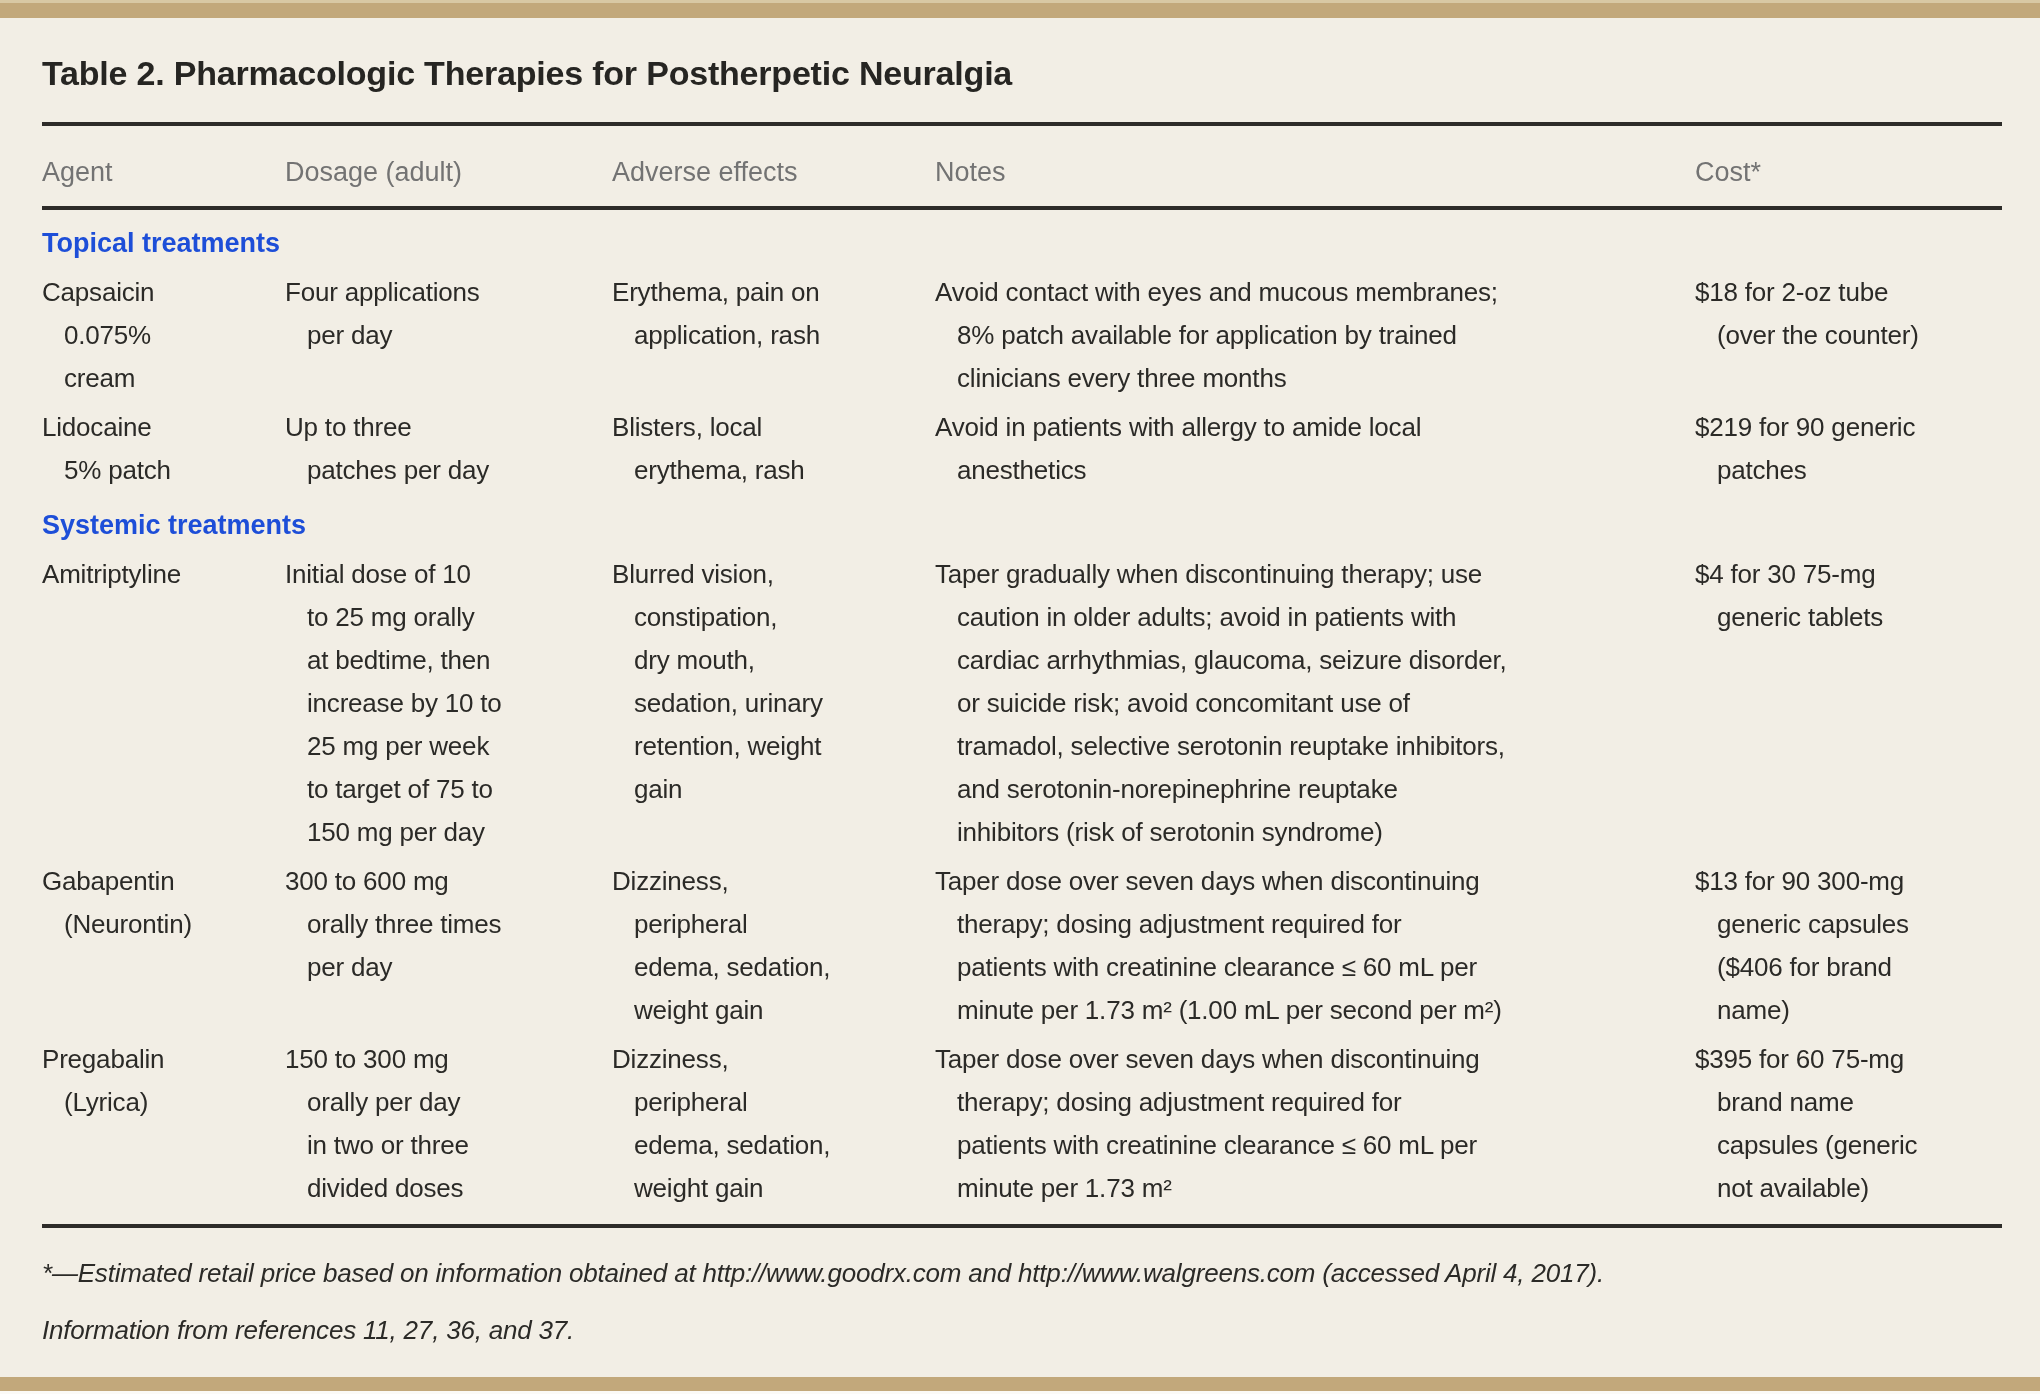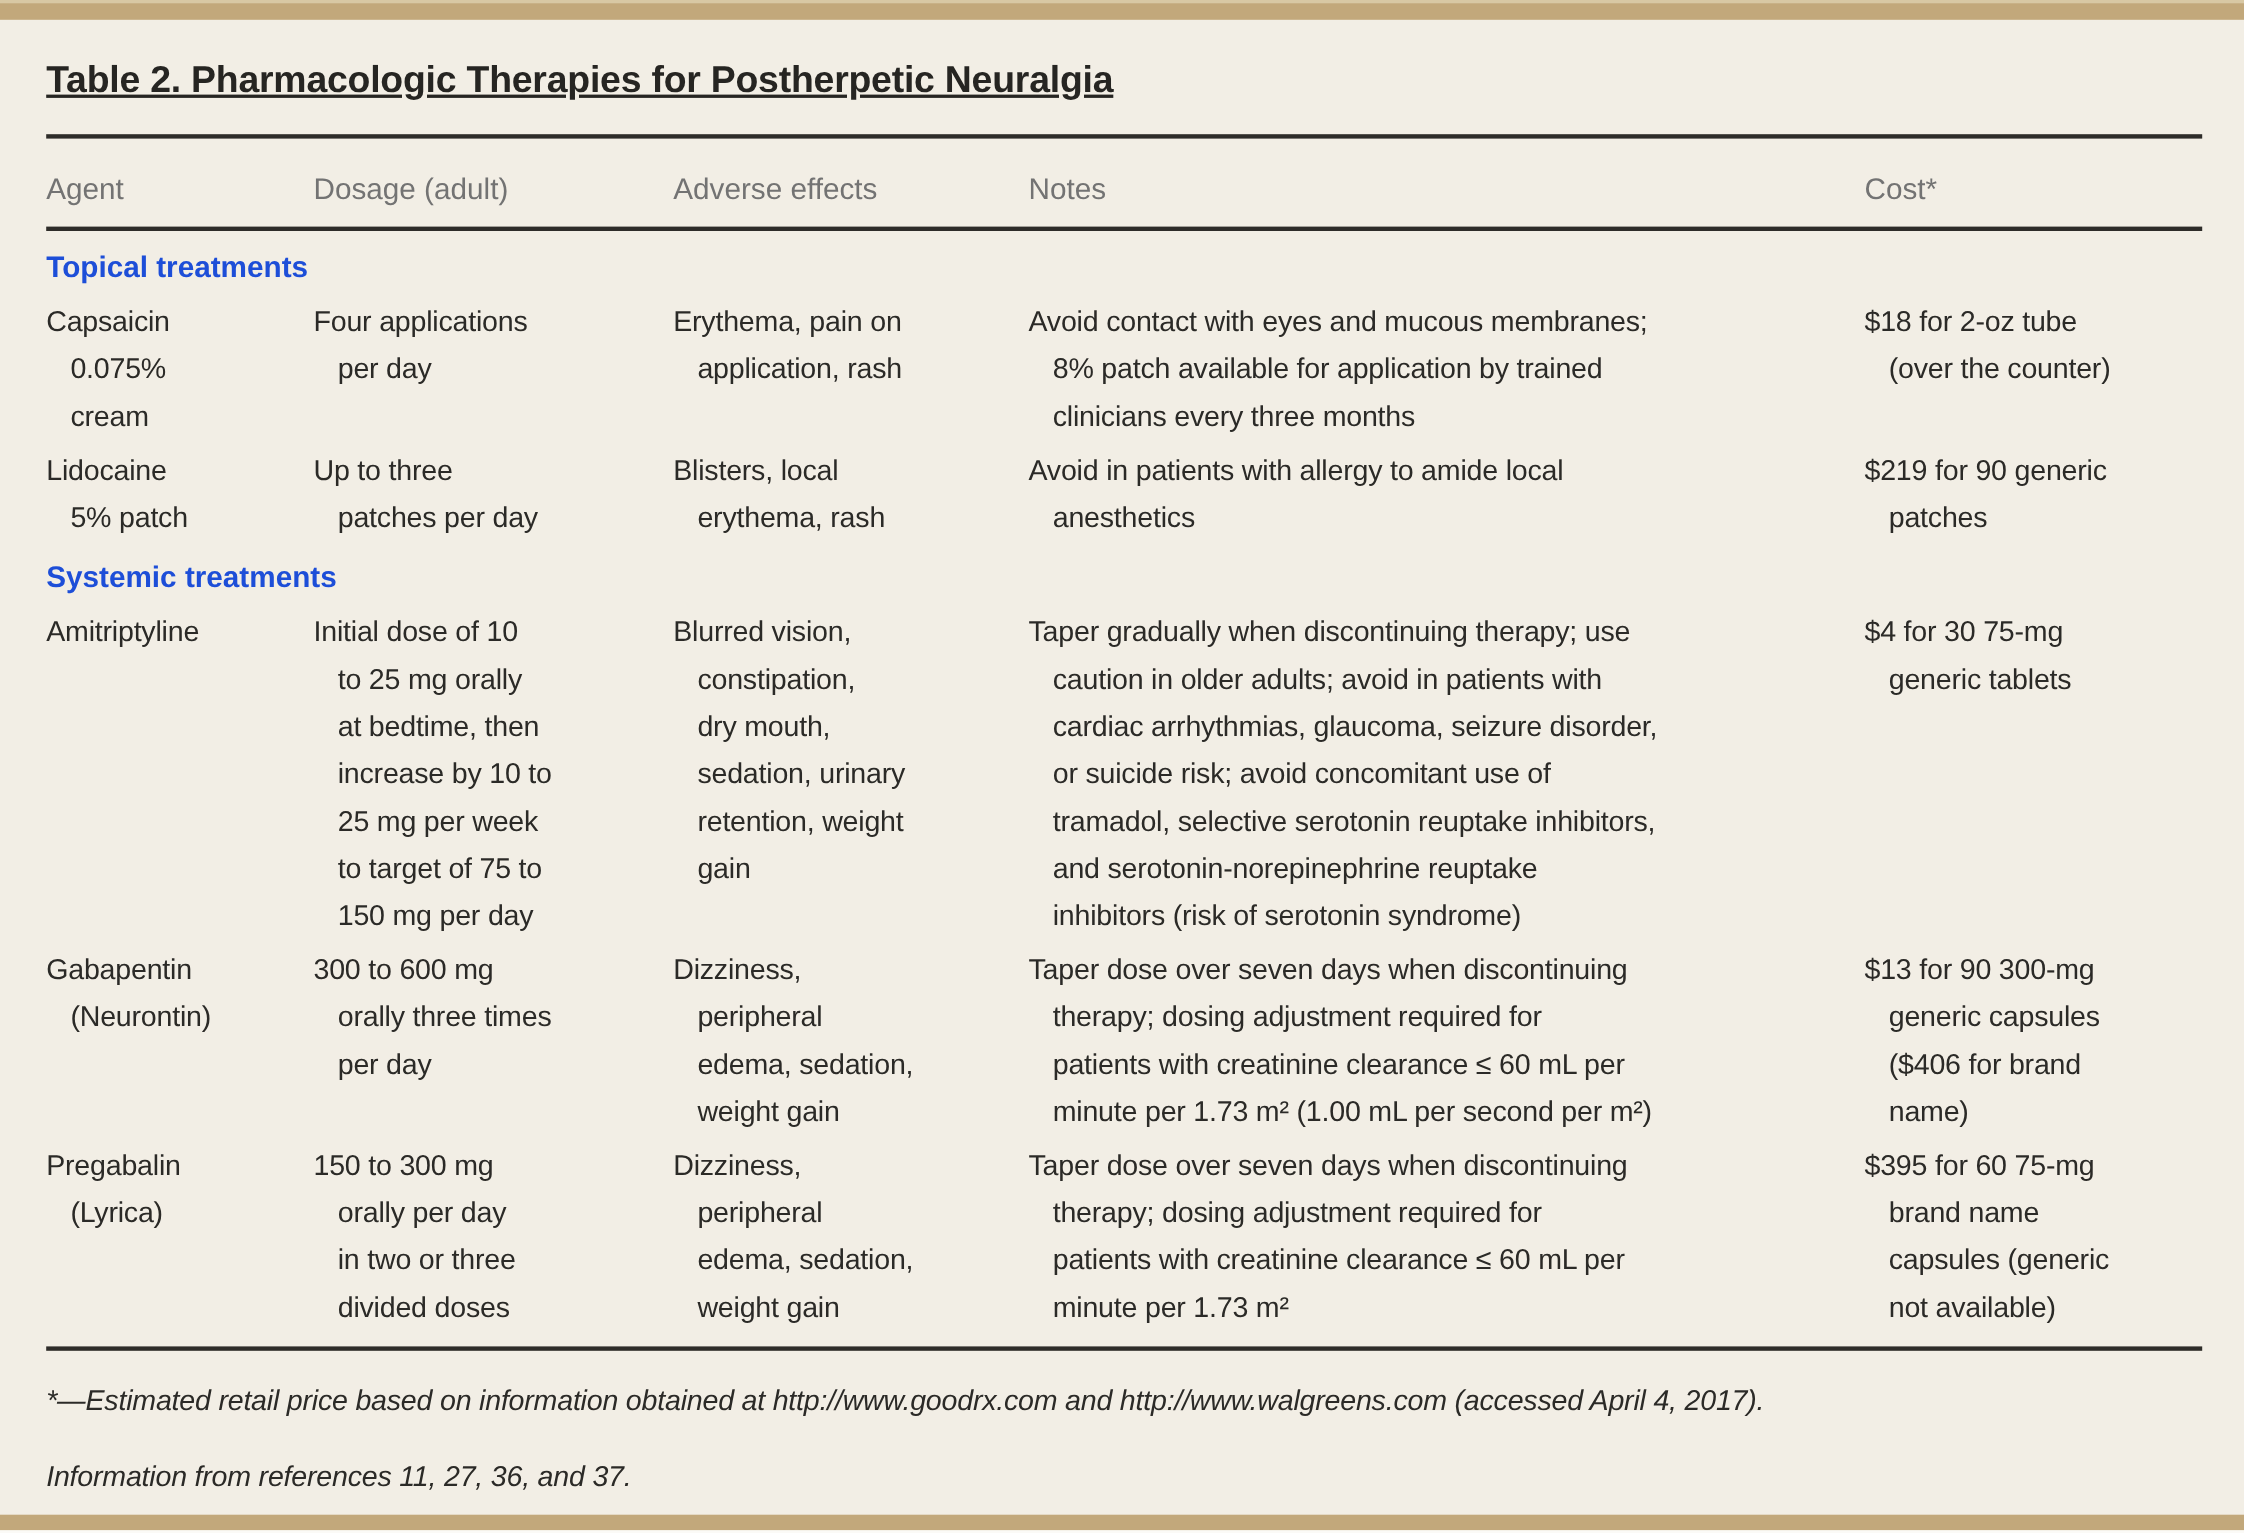--- a/index.html
+++ b/index.html
@@ -23,21 +23,20 @@
 
   .content { padding: 0 38px 0 42px; }
 
   .title {
     padding-top: 44px;
     font-size: 34px;
     line-height: 58px;
     font-weight: bold;
     letter-spacing: -0.2px;
     color: #262522;
-    text-decoration: underline;
   }
   .rule { height: 4px; background: #2e2c29; }
   .rule1 { margin-top: 20px; }
   .rule2 { margin-top: 18px; }
   .rule3 { margin-top: 14px; }
 
   .grid {
     display: grid;
     grid-template-columns: 243px 327px 323px 760px 1fr;
   }
@@ -59,21 +58,21 @@
   .cell .line { white-space: nowrap; }
   .cell .line.cont { padding-left: 22px; }
 
   .footnotes { padding-top: 24px; }
   .footnote {
     font-style: italic;
     font-size: 26px;
     line-height: 43px;
     letter-spacing: -0.2px;
   }
-  .footnote + .footnote { margin-top: 26px; }
+  .footnote + .footnote { margin-top: 14px; }
 </style>
 </head>
 <body>
 
 <div class="bar top"></div>
 
 <div class="content">
   <div class="title">Table 2. Pharmacologic Therapies for Postherpetic Neuralgia</div>
   <div class="rule rule1"></div>
 

